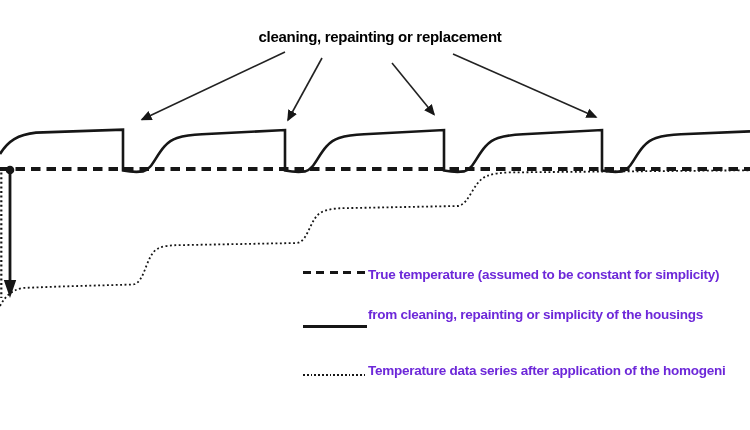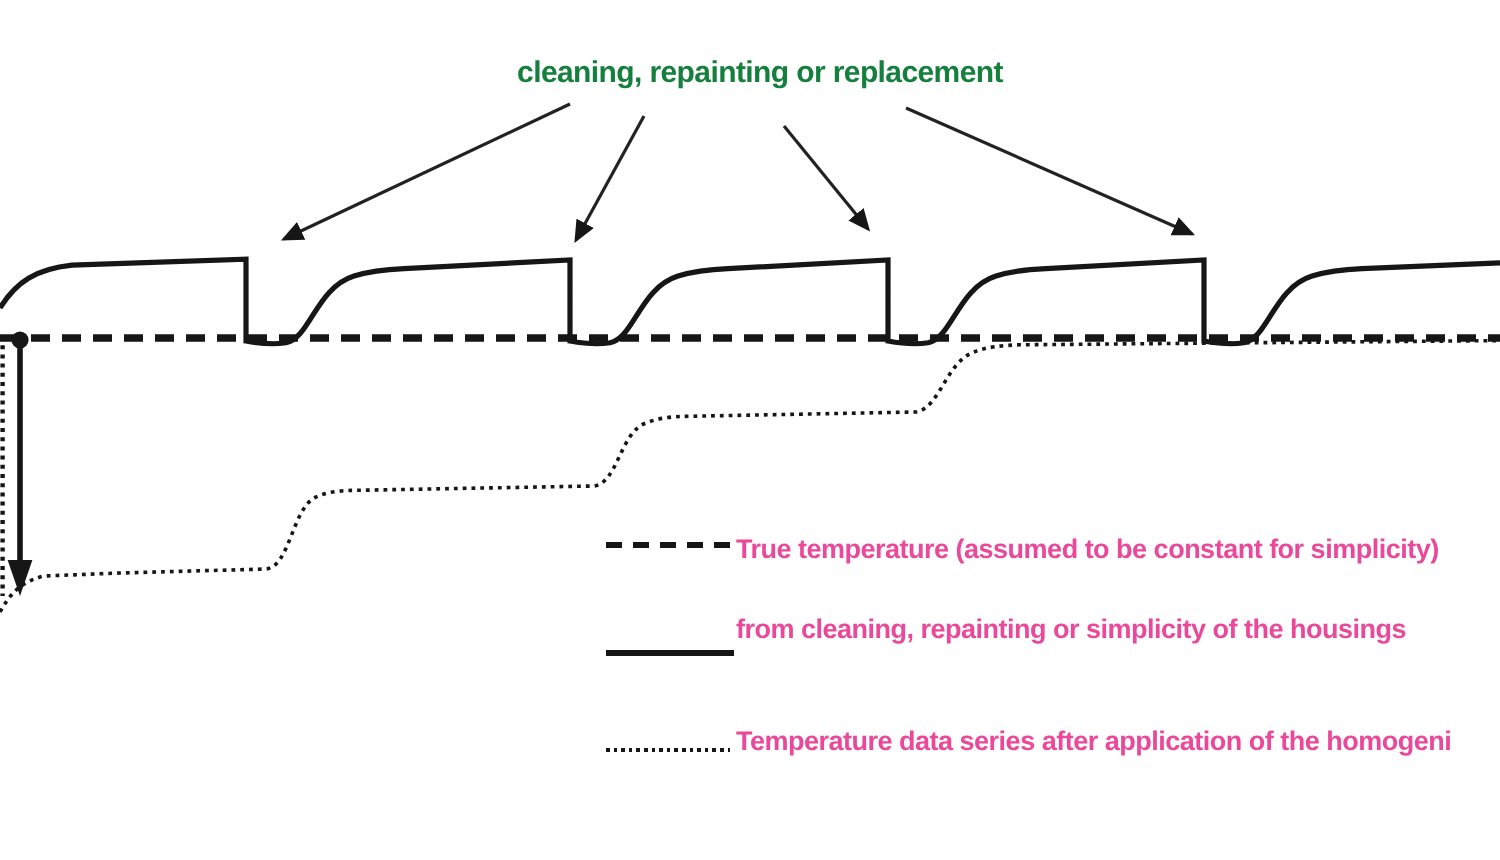--- a/index.html
+++ b/index.html
@@ -6,31 +6,31 @@
   body{
     width:750px;height:430px;position:relative;overflow:hidden;
     background:#ffffff;
     font-family:"Liberation Sans", sans-serif;
   }
   .stage{position:absolute;inset:0;}
   .fig-title{
     position:absolute;left:205px;top:28px;width:350px;
     text-align:center;
     font-weight:700;font-size:15px;line-height:18px;
-    letter-spacing:-0.3px;color:#15803d;
+    letter-spacing:-0.3px;color:#000000;
   }
   svg.canvas{position:absolute;left:0;top:0;}
   .sample{position:absolute;}
   .sample.dashed{width:62px;height:3.2px;background:repeating-linear-gradient(90deg,#161616 0 8px,transparent 8px 13.5px);}
   .sample.solid{width:64px;height:2.6px;background:#161616;}
   .sample.dotted{width:62px;height:2.2px;background:repeating-linear-gradient(90deg,#161616 0 1.8px,transparent 1.8px 3.8px);}
   .lg-text{
     position:absolute;left:368px;
     font-weight:700;font-size:13.5px;line-height:21px;
-    letter-spacing:-0.25px;color:#ec4899;white-space:nowrap;
+    letter-spacing:-0.25px;color:#6d28d9;white-space:nowrap;
   }
 </style>
 </head>
 <body>
 
 <div class="stage">
 
   <div class="fig-title">cleaning, repainting or replacement</div>
 
   <svg class="canvas" width="750" height="430" viewBox="0 0 750 430">

